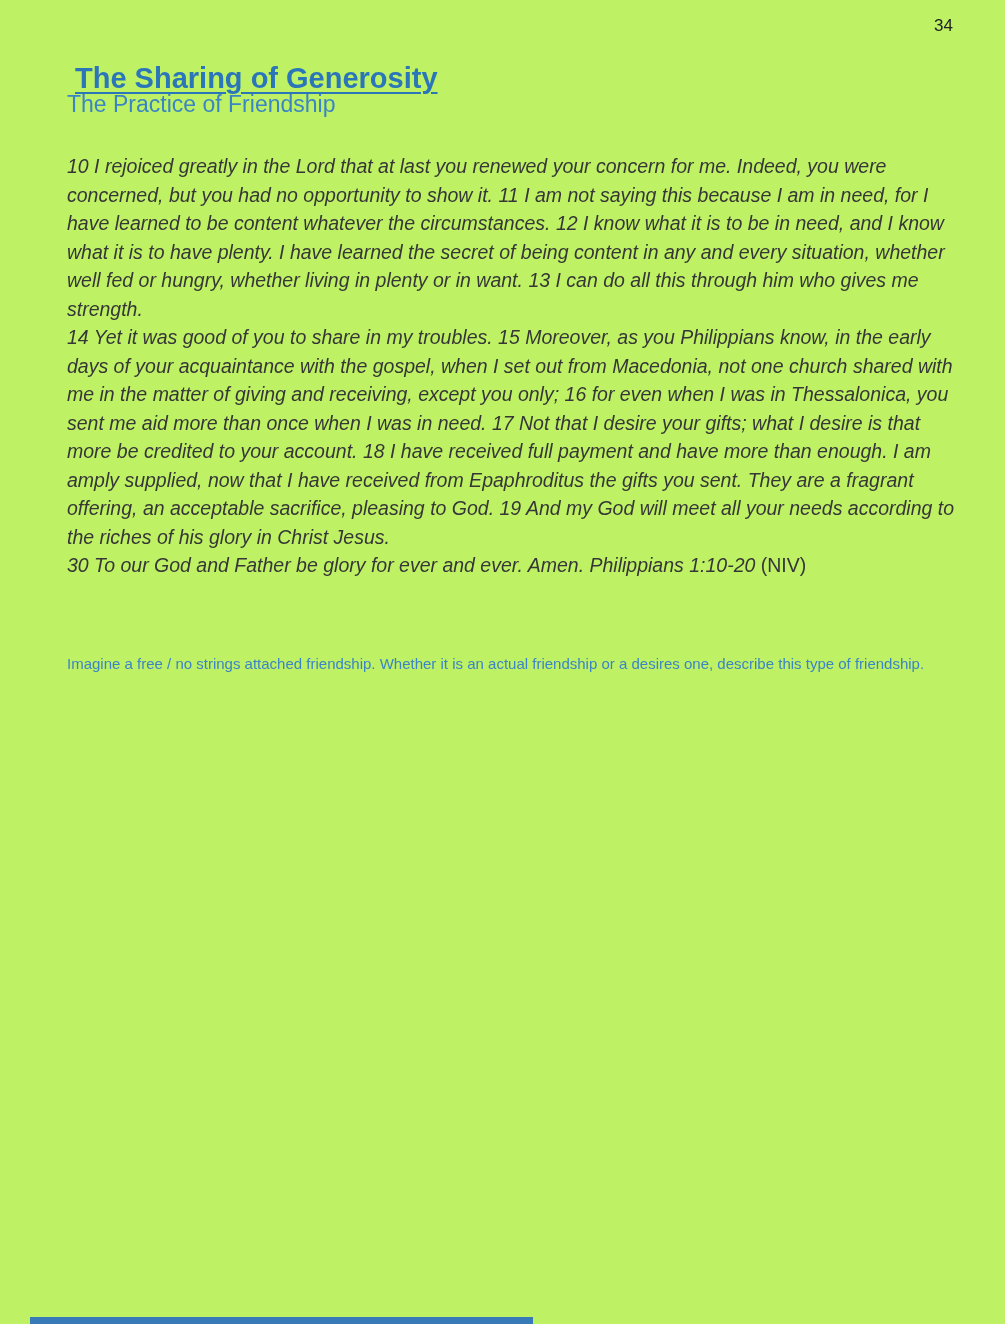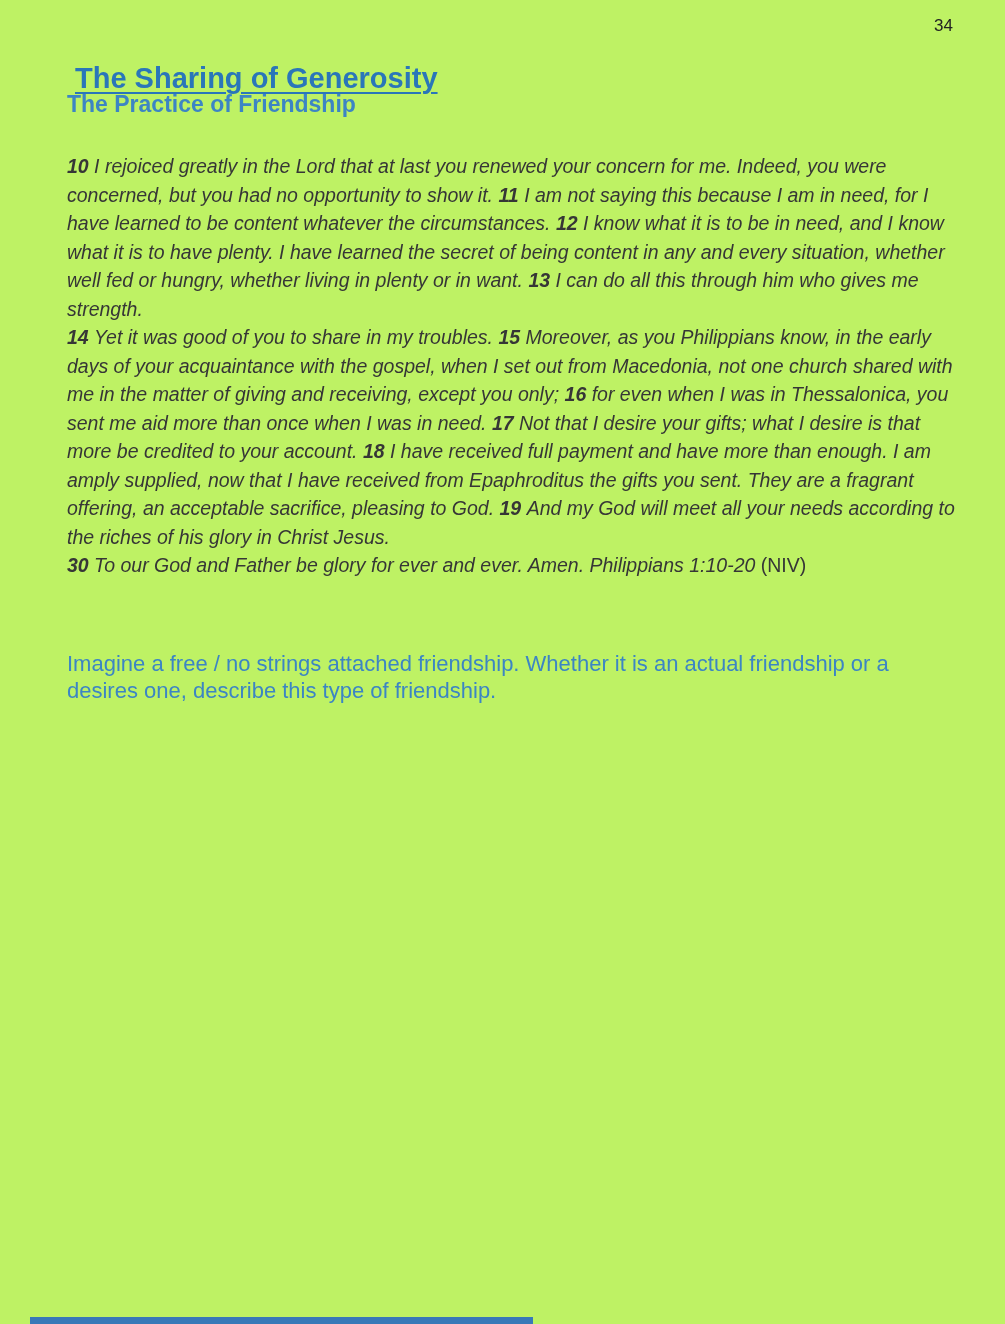--- a/index.html
+++ b/index.html
@@ -31,48 +31,48 @@
     color: #2a76b9;
     text-decoration: underline;
     text-decoration-thickness: 2px;
     text-underline-offset: 4px;
   }
   .subtitle {
     position: absolute;
     top: 91px;
     left: 67px;
     font-size: 23px;
-    font-weight: bold;
+    font-weight: normal;
     color: #3c85c4;
   }
   .passage {
     position: absolute;
     top: 152px;
     left: 67px;
     width: 893px;
     font-size: 19.5px;
     line-height: 28.5px;
     font-style: italic;
     color: #363636;
   }
   .passage-block {
     margin: 0;
   }
   .passage b {
-    font-weight: bold;
+    font-weight: normal;
   }
   .upright {
     font-style: normal;
     margin-top: 48px;
   }
   .prompt {
     position: absolute;
     left: 67px;
     width: 880px;
-    font-size: 22px;
+    font-size: 15px;
     line-height: 27px;
     color: #3c85c4;
   }
   .prompt-1 { top: 650px; }
   .prompt-2 { top: 1022px; }
   .bottom-bar {
     position: absolute;
     left: 30px;
     bottom: 0px;
     width: 503px;

